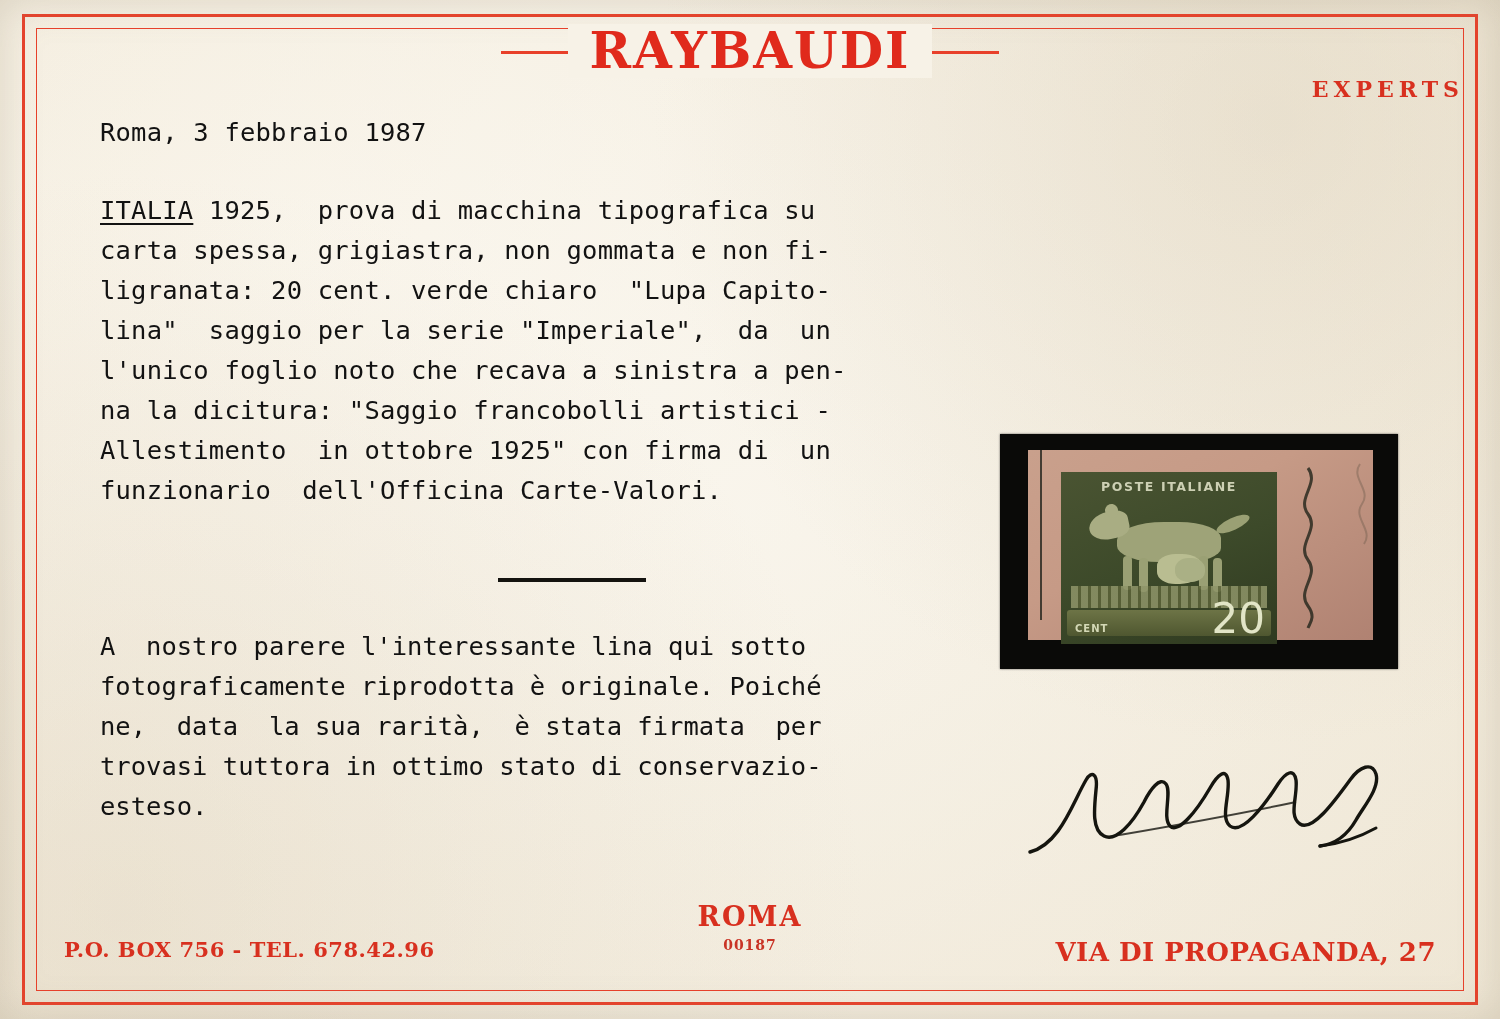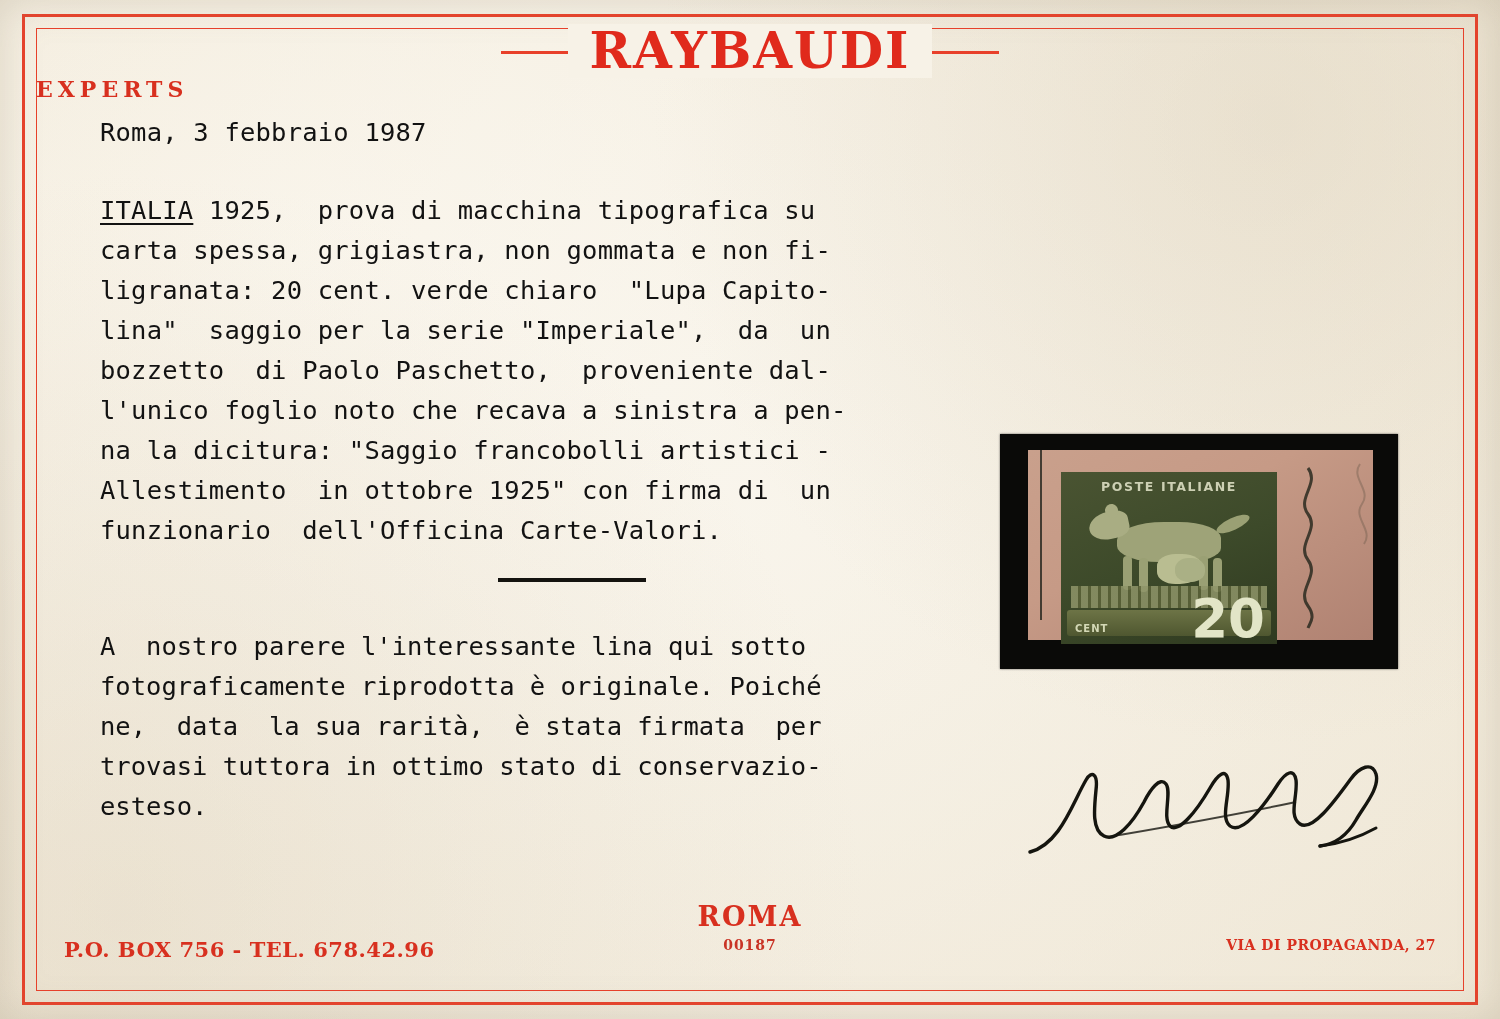--- a/index.html
+++ b/index.html
@@ -54,21 +54,21 @@
     border: 1.5px solid #e8402a;
   }
 
   
   #header {
     position: absolute;
     left: 36px;
     right: 36px;
     top: 24px;
     height: 90px;
-    text-align: left;
+    text-align: right;
   }
   #brand-row {
     position: relative;
     height: 54px;
     display: flex;
     align-items: center;
     justify-content: center;
   }
   #brand-title {
     font-family: "DejaVu Serif", serif;
@@ -273,24 +273,24 @@
     font-size: 10px;
     letter-spacing: 1px;
     color: #d4d8b6;
     font-weight: bold;
   }
   #stamp-value {
     position: absolute;
     right: 12px;
     bottom: 4px;
     font-family: "DejaVu Sans", sans-serif;
-    font-size: 53px;
+    font-size: 42px;
     line-height: 42px;
     color: #e2e5c7;
-    font-weight: bold;
+    font-weight: normal;
   }
   
   #pen-marks {
     position: absolute;
     left: 258px;
     top: 10px;
     width: 110px;
     height: 172px;
   }
   #stamp-vline {
@@ -353,21 +353,21 @@
     font-size: 21px;
     letter-spacing: 0.5px;
     color: #d8301f;
   }
   #footer-right {
     position: absolute;
     right: 0;
     top: 36px;
     font-family: "DejaVu Serif", serif;
     font-weight: bold;
-    font-size: 14px;
+    font-size: 26px;
     letter-spacing: 0.5px;
     color: #d8301f;
   }
 
   
   #edge-shadow {
     position: absolute;
     inset: 0;
     box-shadow: inset 0 0 40px rgba(150,135,110,0.28);
     pointer-events: none;
@@ -392,21 +392,20 @@
     <div id="brand-sub">EXPERTS</div>
   </div>
 
   <div id="body-text">
     <div id="date-line">Roma, 3 febbraio 1987</div>
     <div id="main-para">
       <p><span class="italia-underline">ITALIA</span><span> 1925,  prova di macchina tipografica su</span></p>
       <p>carta spessa, grigiastra, non gommata e non fi-</p>
       <p>ligranata: 20 cent. verde chiaro  "Lupa Capito-</p>
       <p>lina"  saggio per la serie "Imperiale",  da  un</p>
-      <p>bozzetto  di Paolo Paschetto,  proveniente dal-</p>
       <p>l'unico foglio noto che recava a sinistra a pen-</p>
       <p>na la dicitura: "Saggio francobolli artistici -</p>
       <p>Allestimento  in ottobre 1925" con firma di  un</p>
       <p>funzionario  dell'Officina Carte-Valori.</p>
     </div>
   </div>
 
   <div id="divider-rule"></div>
 
   <div id="second-para">

